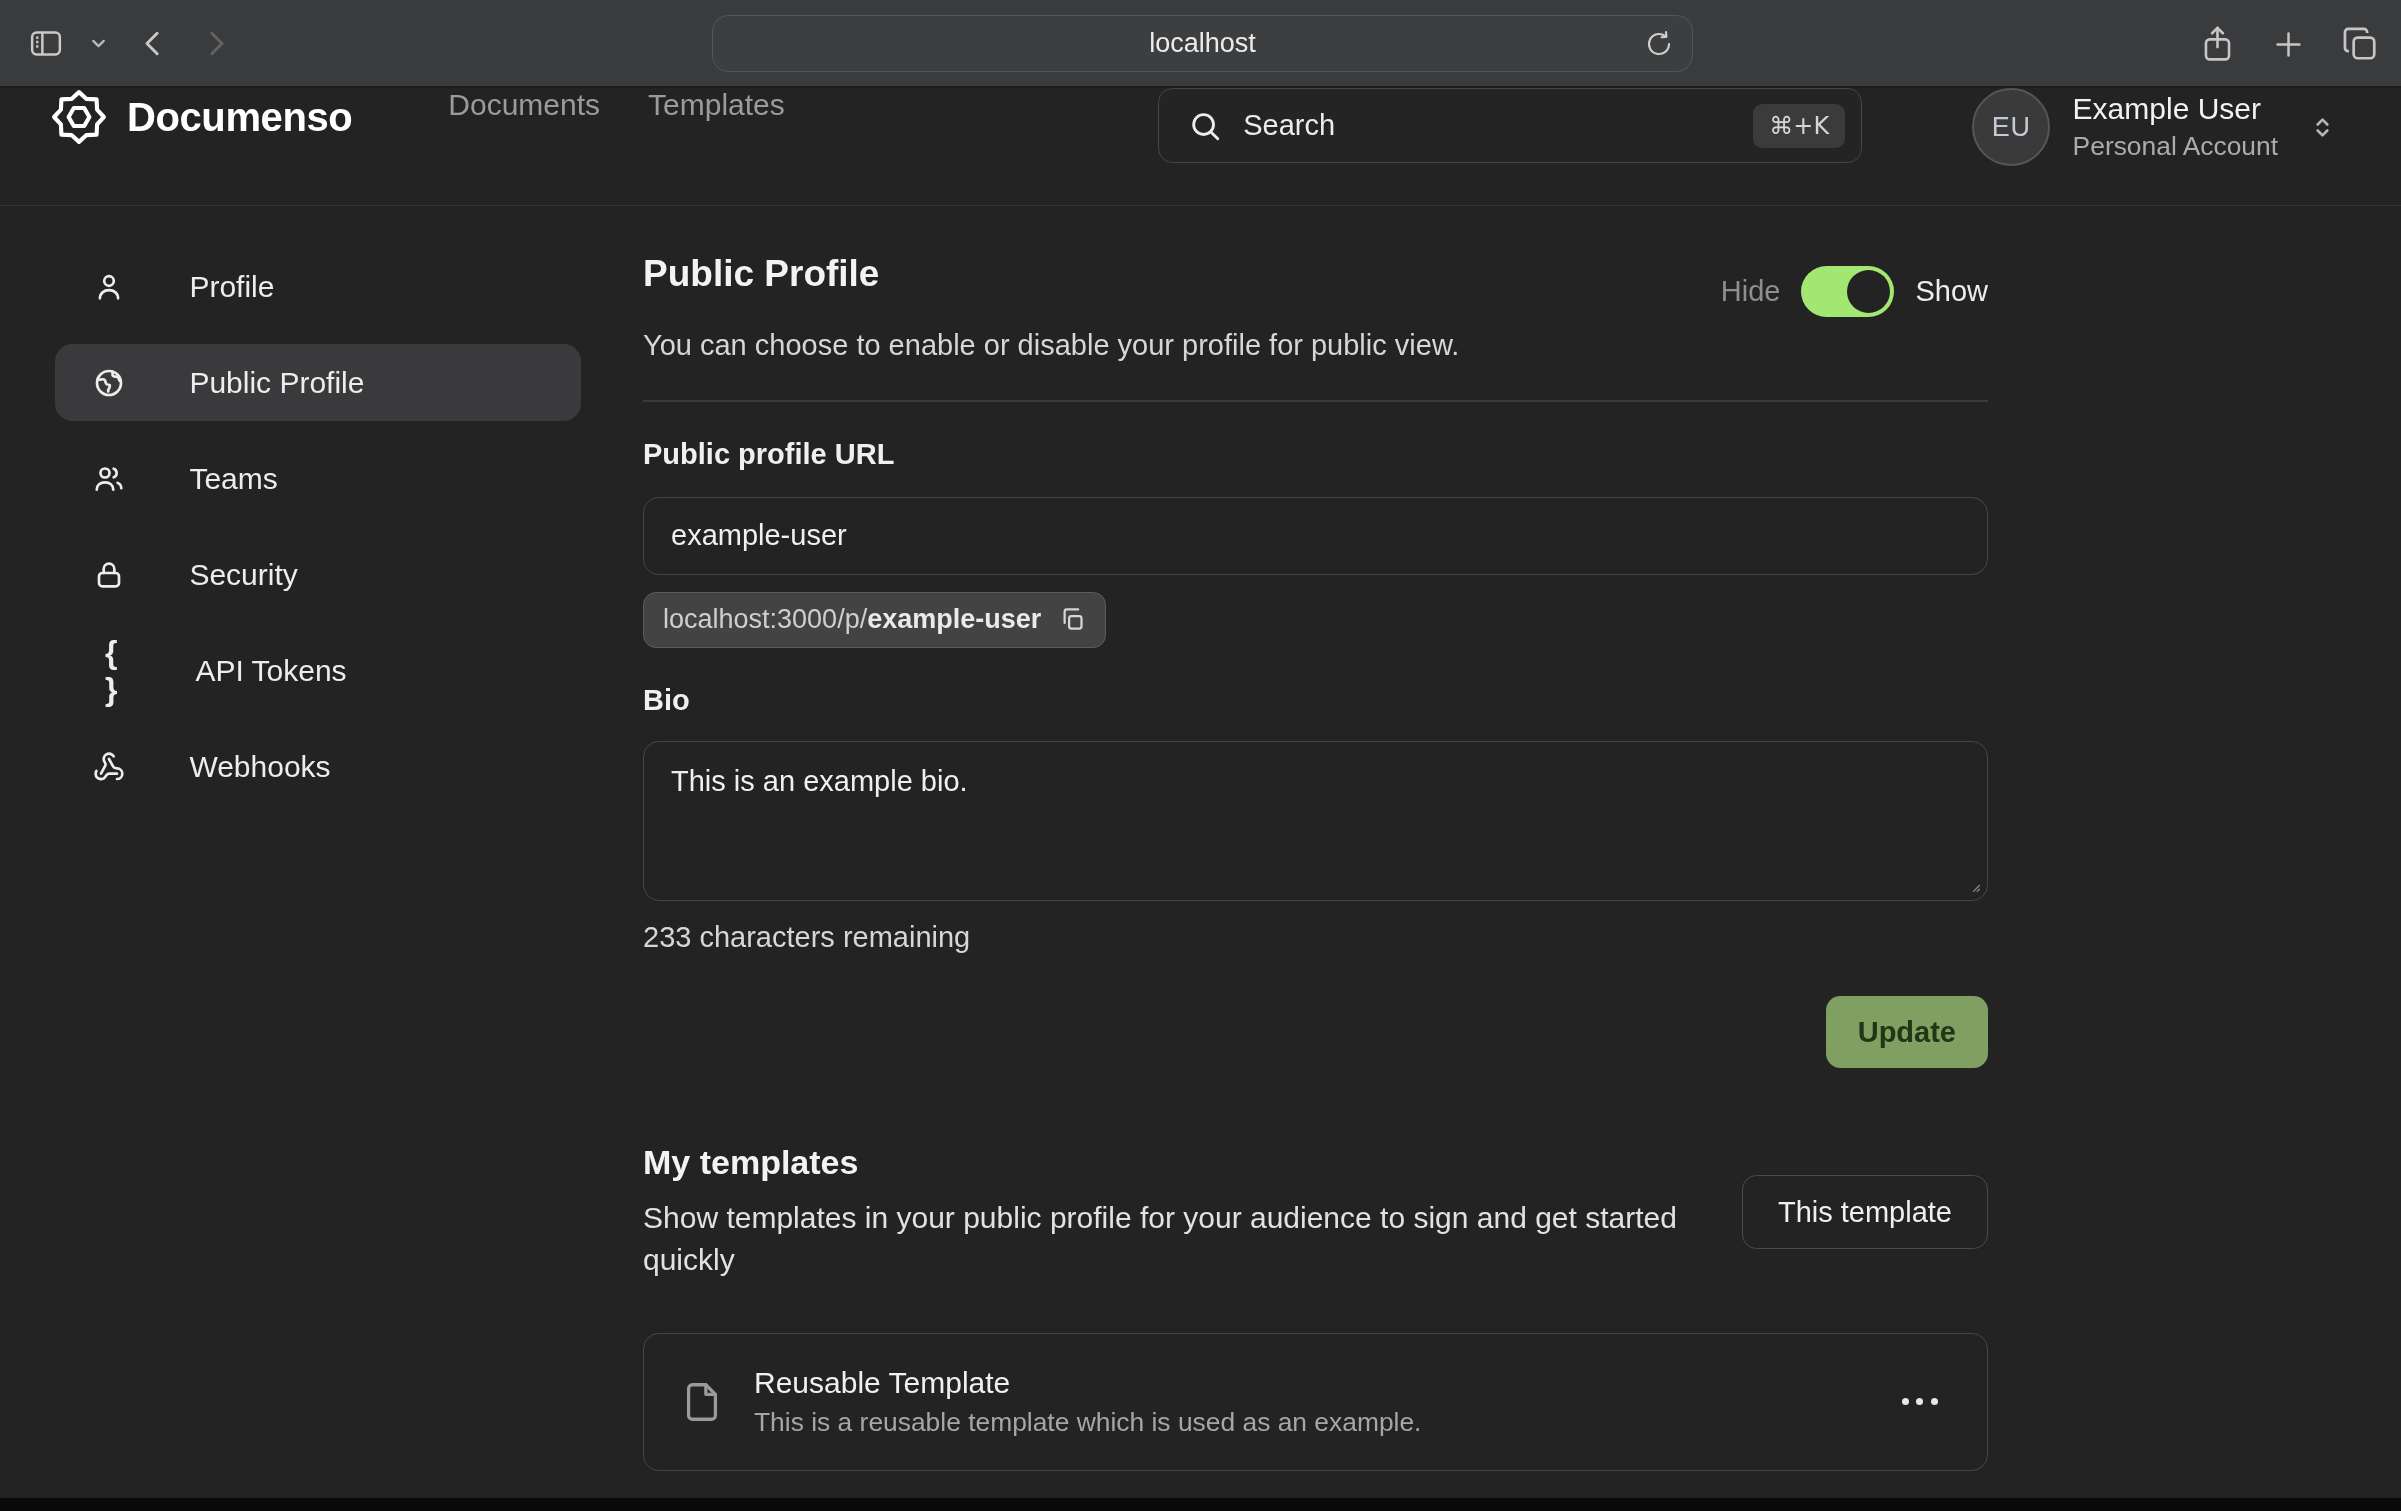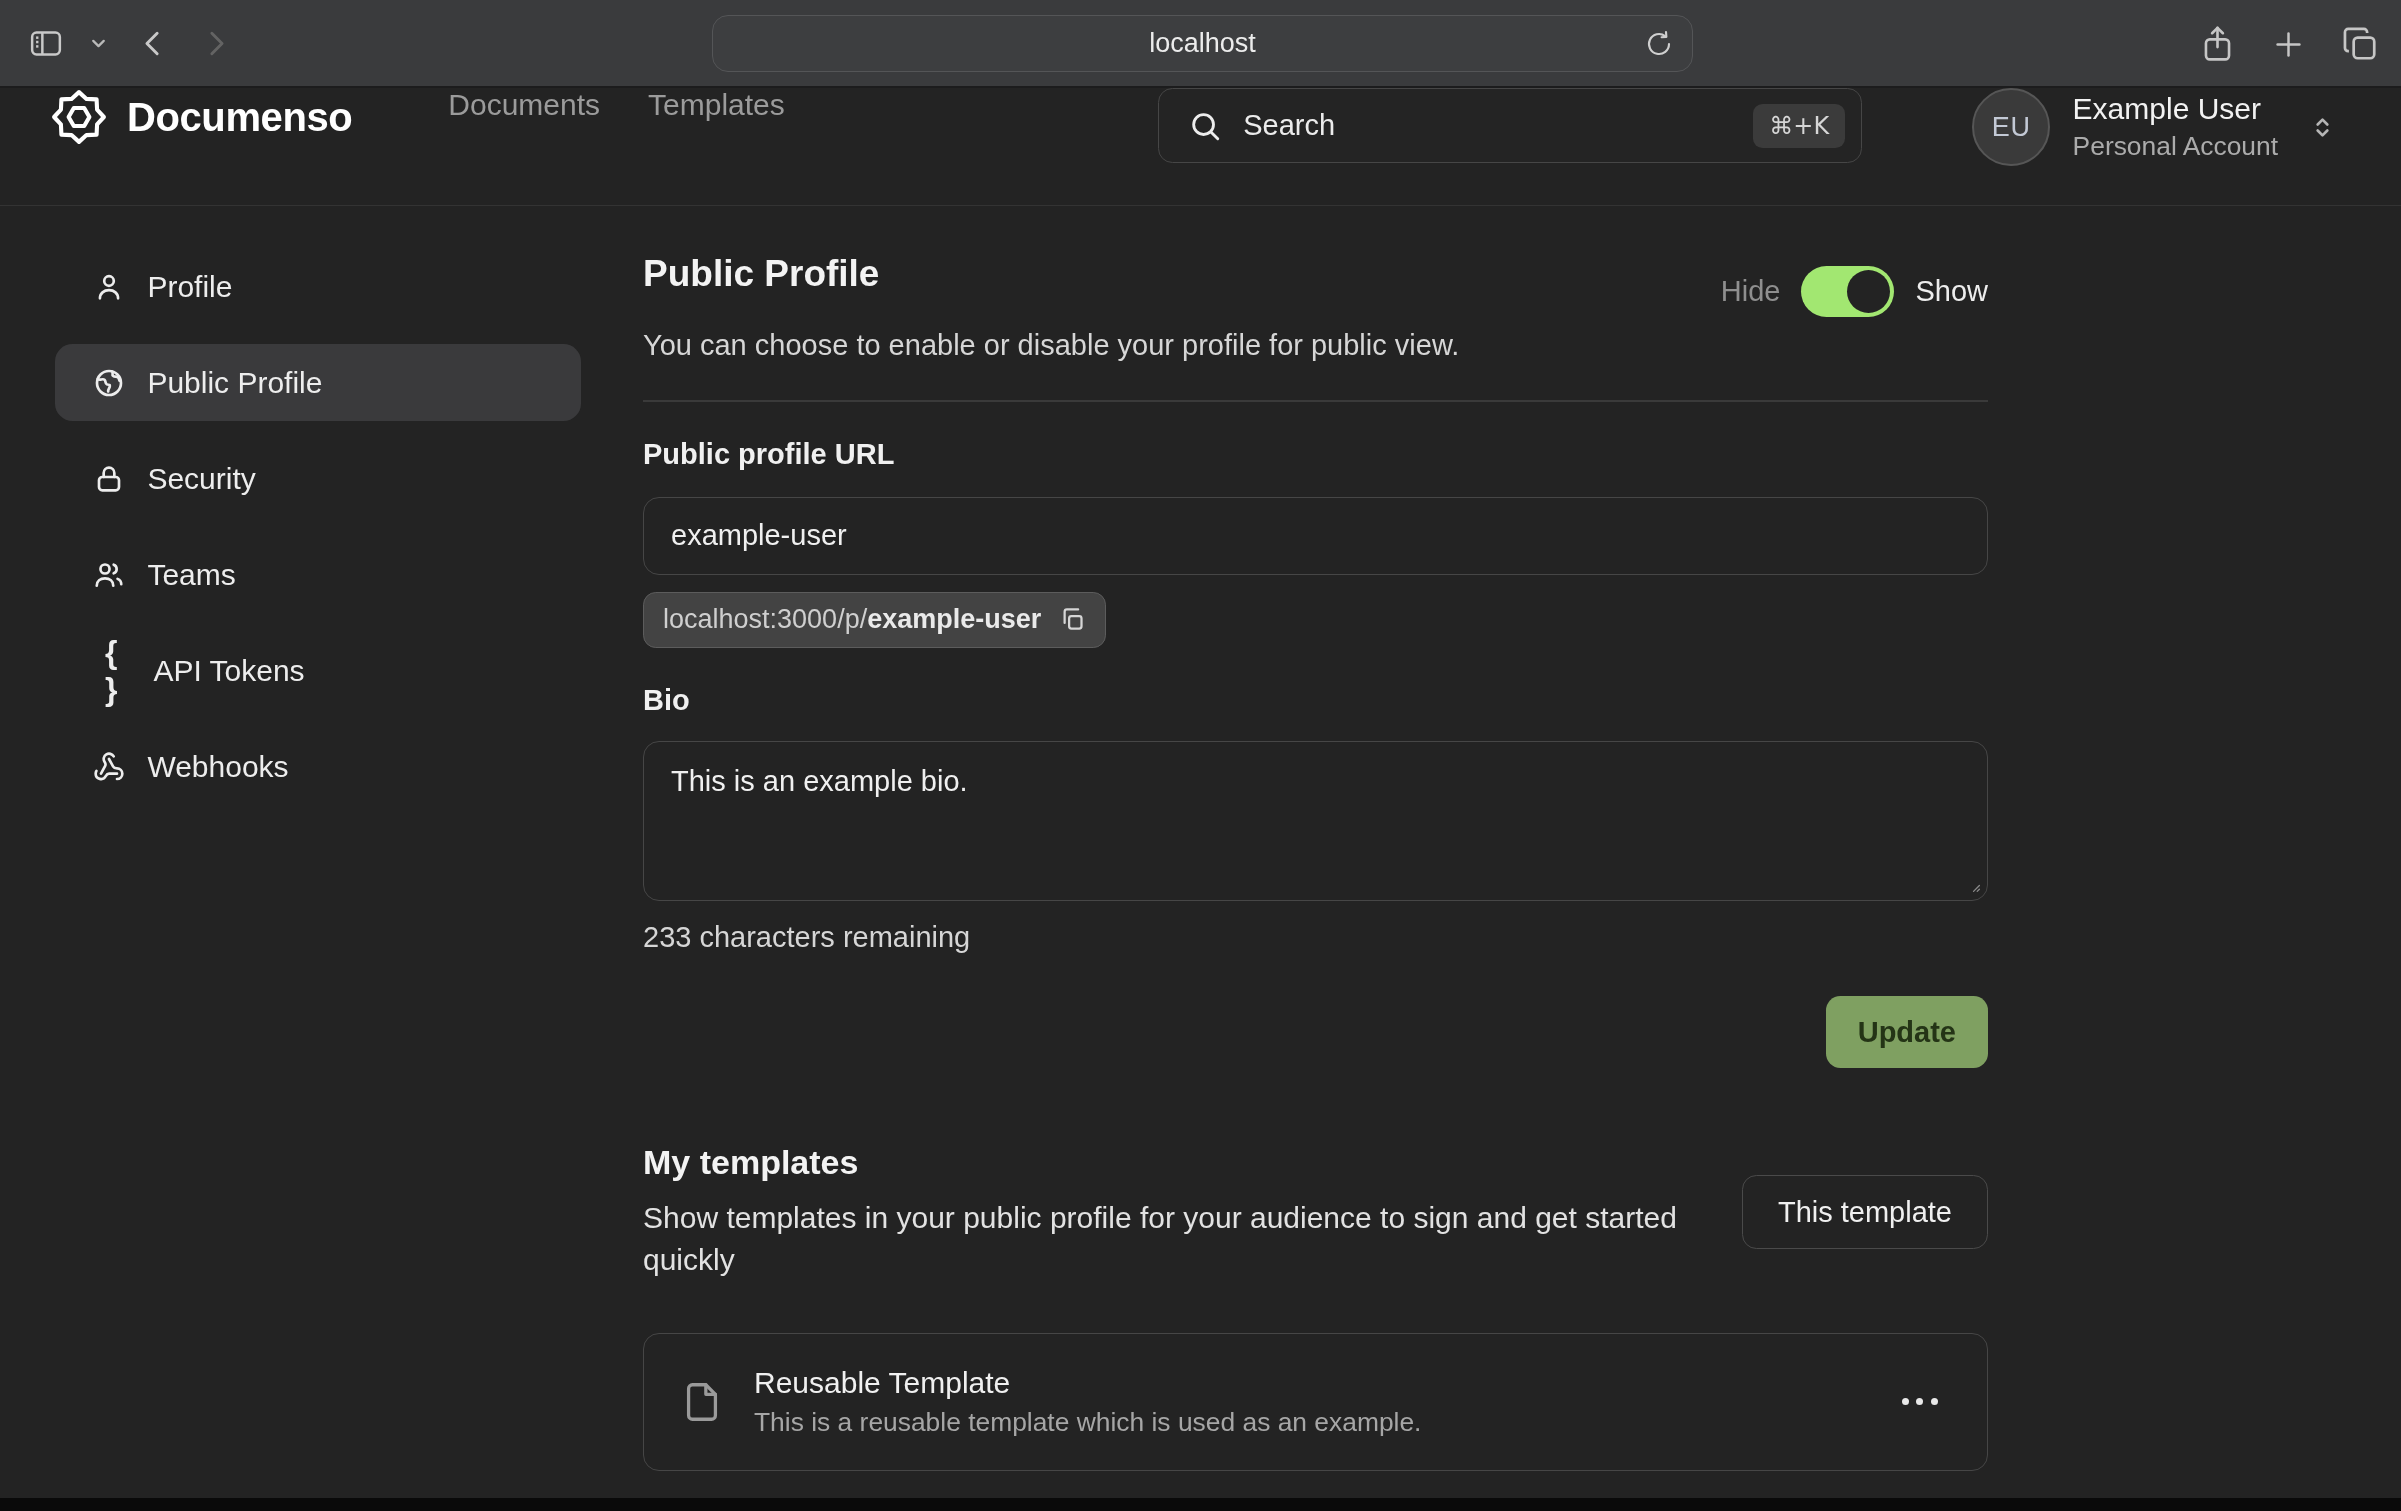--- a/index.html
+++ b/index.html
@@ -84,20 +84,21 @@
 
   
   .sidebar { width: 526px; flex: none; }
   .side-item {
     height: 77px; margin-bottom: 19px;
     display: flex; align-items: center;
     padding-left: 38px;
     border-radius: 17.6px;
     color: #ededed;
     cursor: pointer;
+    gap: 42px;
   }
   .side-item.active { background: #3a3a3c; }
   .side-icon { width: 32px; height: 32px; flex: none; }
   .side-label { font-size: 30px; font-weight: 500; margin-left: 22.4px; }
   .braces-glyph { font-size: 32px; font-weight: 600; width: 38px; text-align: center; letter-spacing: 1.6px; }
 
   
   .main { width: 1345px; margin-left: 62px; padding-bottom: 32px; }
   .page-head { display: flex; justify-content: space-between; align-items: flex-start; }
   .page-title { font-size: 37px; font-weight: 600; color: #f3f3f3; margin-top: 4.8px; }
@@ -303,37 +304,37 @@
           <path d="M3.6 9c1.8 1.6 3.4-.8 5 .6 1.3 1.1.2 2.6 1.8 3.4 1.4.7 2.4-.4 2.2 1.6-.1 1.4-1.6 2-1.2 3.8"></path>
           <path d="M14.5 3.4c.8 1.5-.7 2.2.7 3.4 1.2 1 2.7-.2 3.9 1.3 1 1.2-.4 2.2 1.6 2.6"></path>
         </svg>
       </span>
       <span class="side-label">Public Profile</span>
     </div>
 
     <div class="side-item">
       <span class="side-icon">
         <svg width="32" height="32" viewBox="0 0 24 24" fill="none" stroke="currentColor" stroke-width="2" stroke-linecap="round" stroke-linejoin="round">
-          <rect x="4.5" y="10.5" width="15" height="10" rx="2.5"></rect>
-          <path d="M8 10.5V7.5a4 4 0 0 1 8 0v3"></path>
-        </svg>
-      </span>
-      <span class="side-label">Security</span>
-    </div>
-
-    <div class="side-item">
-      <span class="side-icon">
-        <svg width="32" height="32" viewBox="0 0 24 24" fill="none" stroke="currentColor" stroke-width="2" stroke-linecap="round" stroke-linejoin="round">
           <circle cx="9" cy="7.5" r="3.4"></circle>
           <path d="M2.8 20c0-3.4 2.7-5.5 6.2-5.5s6.2 2.1 6.2 5.5"></path>
           <path d="M15.5 4.3a3.4 3.4 0 0 1 0 6.4"></path>
           <path d="M18.4 14.9c1.7.7 2.8 2 2.8 4"></path>
         </svg>
       </span>
       <span class="side-label">Teams</span>
+    </div>
+
+    <div class="side-item">
+      <span class="side-icon">
+        <svg width="32" height="32" viewBox="0 0 24 24" fill="none" stroke="currentColor" stroke-width="2" stroke-linecap="round" stroke-linejoin="round">
+          <rect x="4.5" y="10.5" width="15" height="10" rx="2.5"></rect>
+          <path d="M8 10.5V7.5a4 4 0 0 1 8 0v3"></path>
+        </svg>
+      </span>
+      <span class="side-label">Security</span>
     </div>
 
     <div class="side-item">
       <span class="braces-glyph">{ }</span>
       <span class="side-label">API Tokens</span>
     </div>
 
     <div class="side-item">
       <span class="side-icon">
         <svg width="32" height="32" viewBox="0 0 24 24" fill="none" stroke="currentColor" stroke-width="2" stroke-linecap="round" stroke-linejoin="round">

